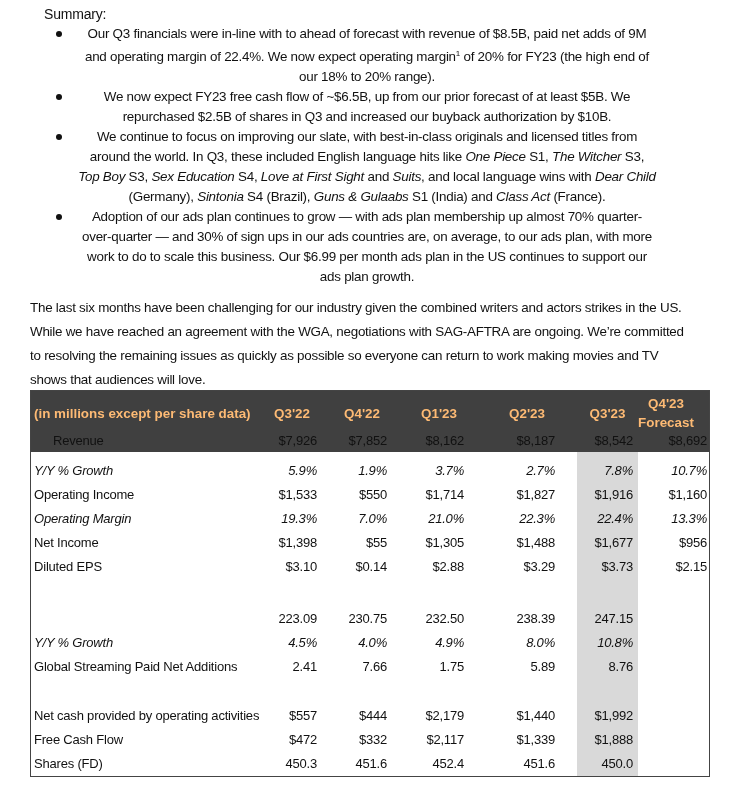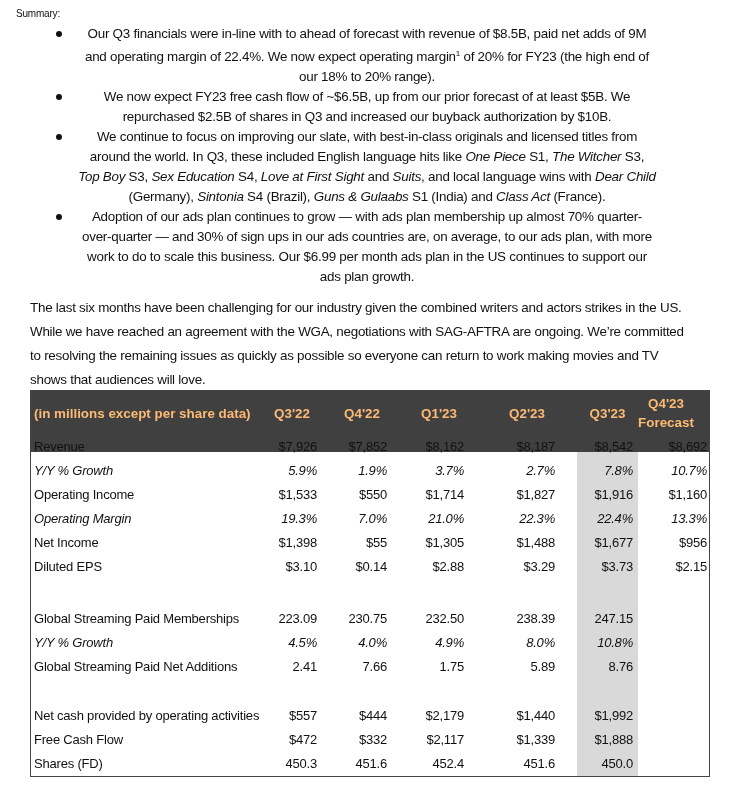--- a/index.html
+++ b/index.html
@@ -3,22 +3,22 @@
 <meta charset="utf-8">
 <style>
   html, body { margin: 0; padding: 0; background: #ffffff; }
   body {
     width: 747px; height: 787px; overflow: hidden; position: relative;
     font-family: "Liberation Sans", "DejaVu Sans", sans-serif;
     color: #111111;
   }
   .doc { position: absolute; left: 0; top: 0; width: 747px; }
   .summary-title {
-    position: absolute; left: 16px; top: 4px;
-    font-size: 10px; line-height: 20px; letter-spacing: -0.2px;
+    position: absolute; left: 44px; top: 4px;
+    font-size: 14px; line-height: 20px; letter-spacing: -0.2px;
   }
   ul.bullets {
     position: absolute; left: 0; top: 24px; margin: 0; padding: 0; list-style: none;
   }
   ul.bullets li {
     position: relative; padding-left: 78px; width: 578px;
     font-size: 13.4px; line-height: 20px; letter-spacing: -0.25px; text-align: center;
   }
   ul.bullets li .dot {
     position: absolute; left: 56px; top: 7px; width: 6px; height: 6px;
@@ -79,21 +79,21 @@
       <div class="th" style="left:296px;width:70px">Q4'22</div>
       <div class="th" style="left:370px;width:76px">Q1'23</div>
       <div class="th" style="left:458px;width:76px">Q2'23</div>
       <div class="th" style="left:546px;width:61px">Q3'23</div>
       <div class="th" style="left:600px;width:70px;flex-direction:column">
         <span>Q4'23</span>
         <span>Forecast</span>
       </div>
     </div>
     <div id="rows">
-        <div class="row" style="top: 44px;">
+        <div class="row" style="top: 38px; margin-left: 19px;">
           <span class="lbl">Revenue</span>
           <span class="v c0">$7,926</span>
           <span class="v c1">$7,852</span>
           <span class="v c2">$8,162</span>
           <span class="v c3">$8,187</span>
           <span class="v c4">$8,542</span>
           <span class="v c5">$8,692</span>
         </div>
         <div class="row italic" style="top: 68px;">
           <span class="lbl">Y/Y % Growth</span>
@@ -134,21 +134,20 @@
         <div class="row" style="top: 164px;">
           <span class="lbl">Diluted EPS</span>
           <span class="v c0">$3.10</span>
           <span class="v c1">$0.14</span>
           <span class="v c2">$2.88</span>
           <span class="v c3">$3.29</span>
           <span class="v c4">$3.73</span>
           <span class="v c5">$2.15</span>
         </div>
         <div class="row" style="top: 216px;">
-          <span class="lbl">Global Streaming Paid Memberships</span>
           <span class="v c0">223.09</span>
           <span class="v c1">230.75</span>
           <span class="v c2">232.50</span>
           <span class="v c3">238.39</span>
           <span class="v c4">247.15</span>
           <span class="v c5"></span>
         </div>
         <div class="row italic" style="top: 240px;">
           <span class="lbl">Y/Y % Growth</span>
           <span class="v c0">4.5%</span>

